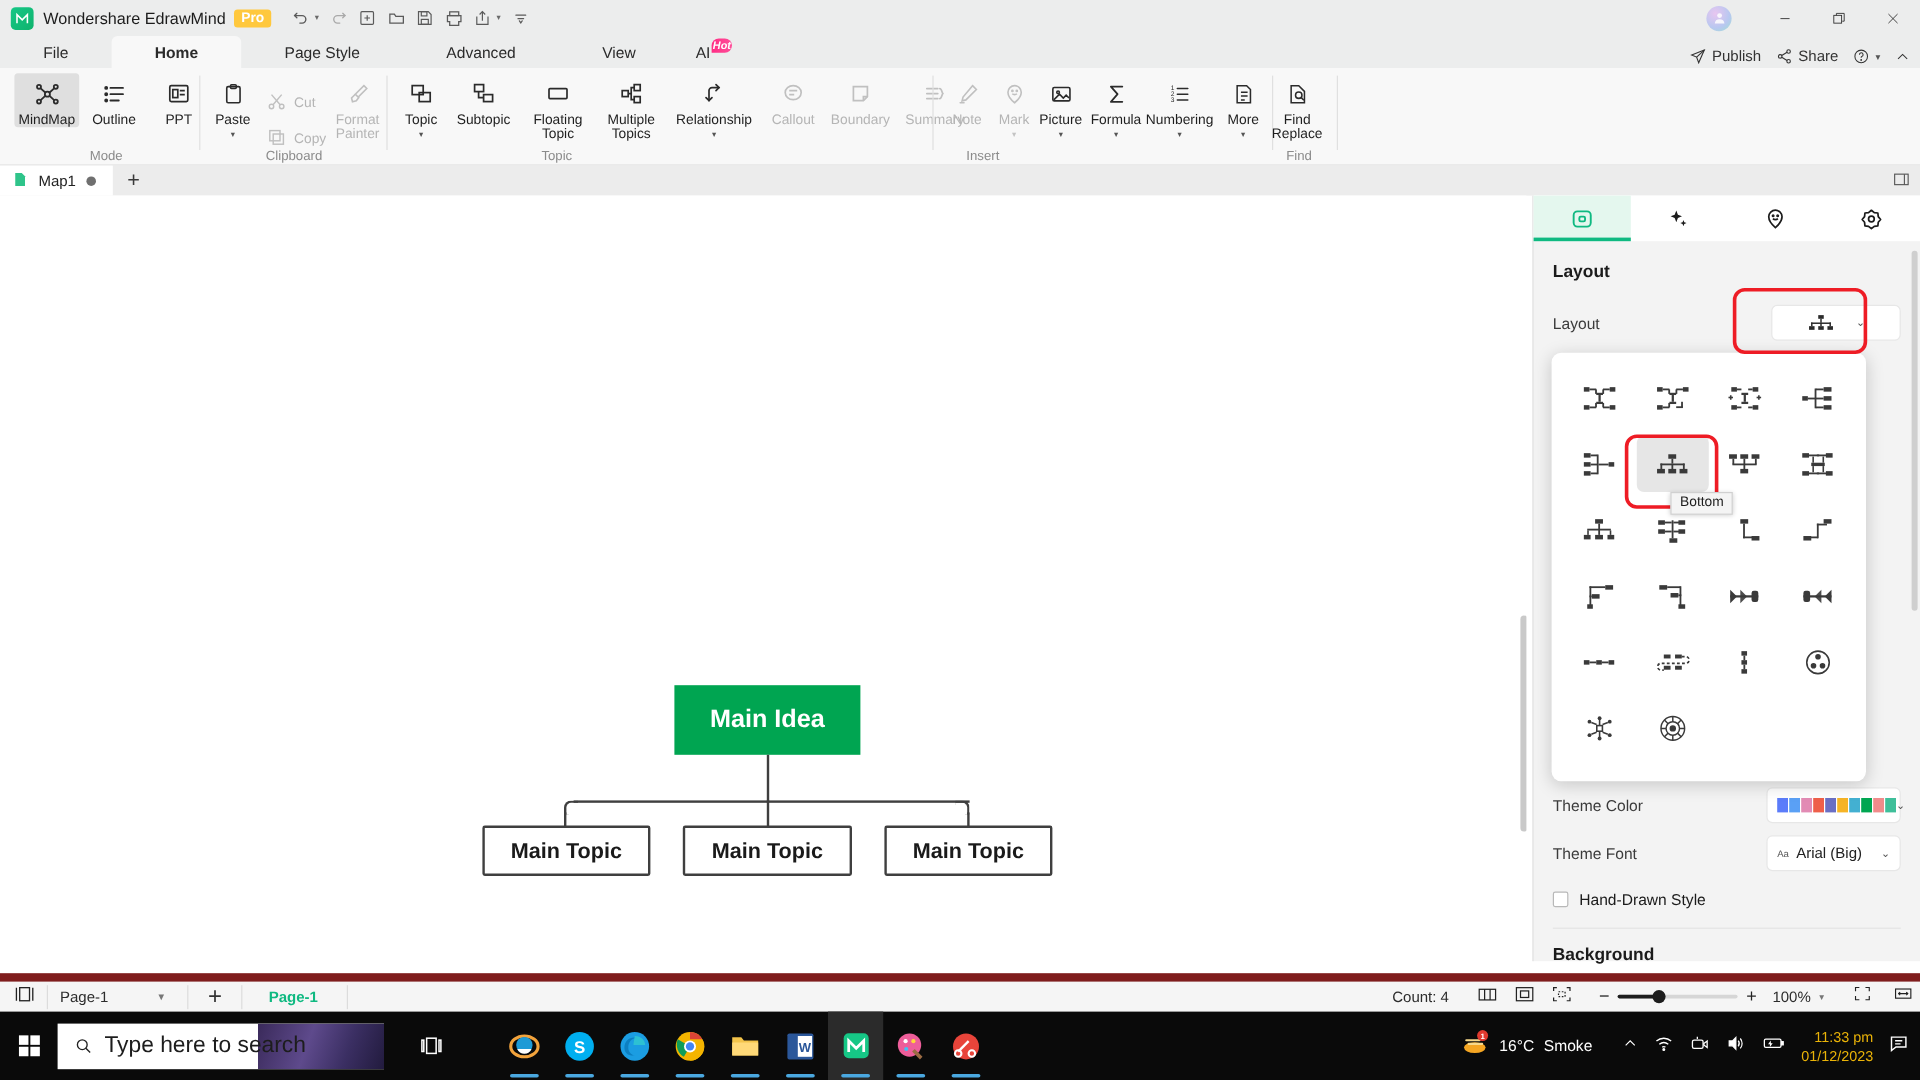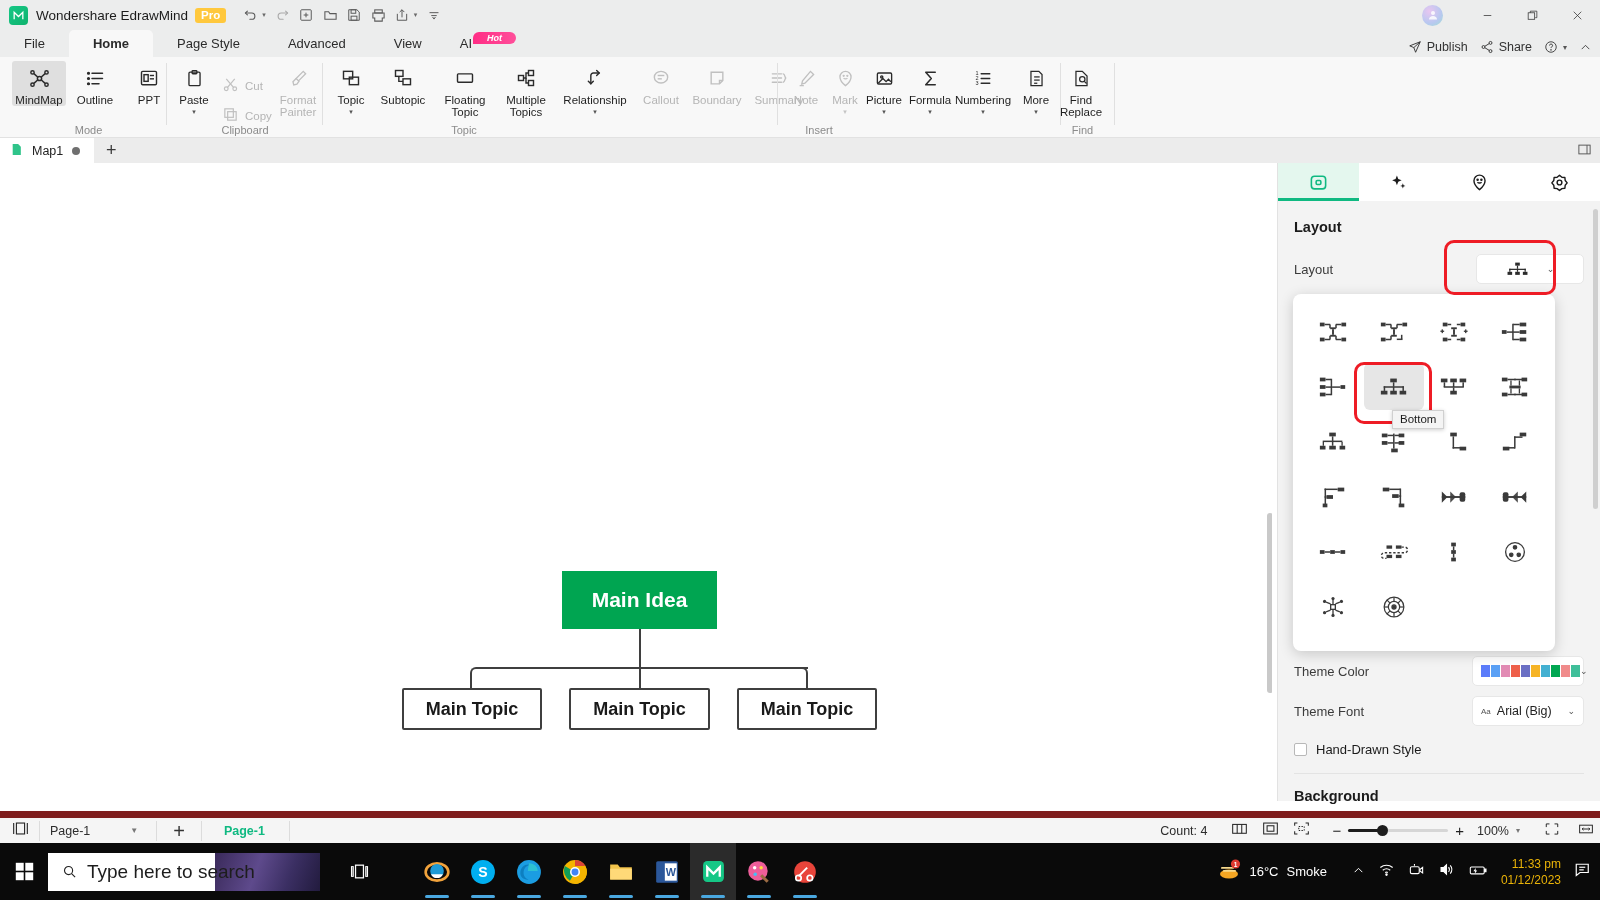--- a/index.html
+++ b/index.html
@@ -43,29 +43,29 @@
     width: 45px; height: 30px; display: flex; align-items: center; justify-content: center;
     color: #333; font-size: 14px;
   }
 
   
   .menubar {
     position: absolute; left: 0; top: 30px; width: 1600px; height: 27px;
     background: #eceded; display: flex; align-items: flex-end;
   }
   .mtab {
-    height: 27px; padding: 0 24px; display: flex; align-items: center;
+    height: 27px; padding: 0 36px; display: flex; align-items: center;
     font-size: 13px; color: #2b2b2b; position: relative;
   }
   .mtab.active {
     background: #f8f8f8; font-weight: bold; border-radius: 5px 5px 0 0;
   }
   .hot {
     background: linear-gradient(90deg,#ff2d85,#ff4f9a); color: #fff; font-size: 9px;
-    font-weight: bold; font-style: italic; padding: 1px 14px; border-radius: 7px 7px 7px 0;
+    font-weight: bold; font-style: italic; padding: 1px 1px; border-radius: 7px 7px 7px 0;
     position: relative; top: -6px; left: 1px;
   }
   .menubar-right { position: absolute; right: 8px; bottom: 3px; display: flex; align-items: center; gap: 12px; }
   .mr-item { display: flex; align-items: center; gap: 5px; font-size: 12.5px; color: #333; }
 
   
   .ribbon {
     position: absolute; left: 0; top: 57px; width: 1600px; height: 81px;
     background: #f8f8f8; border-bottom: 1px solid #e2e2e2;
   }

